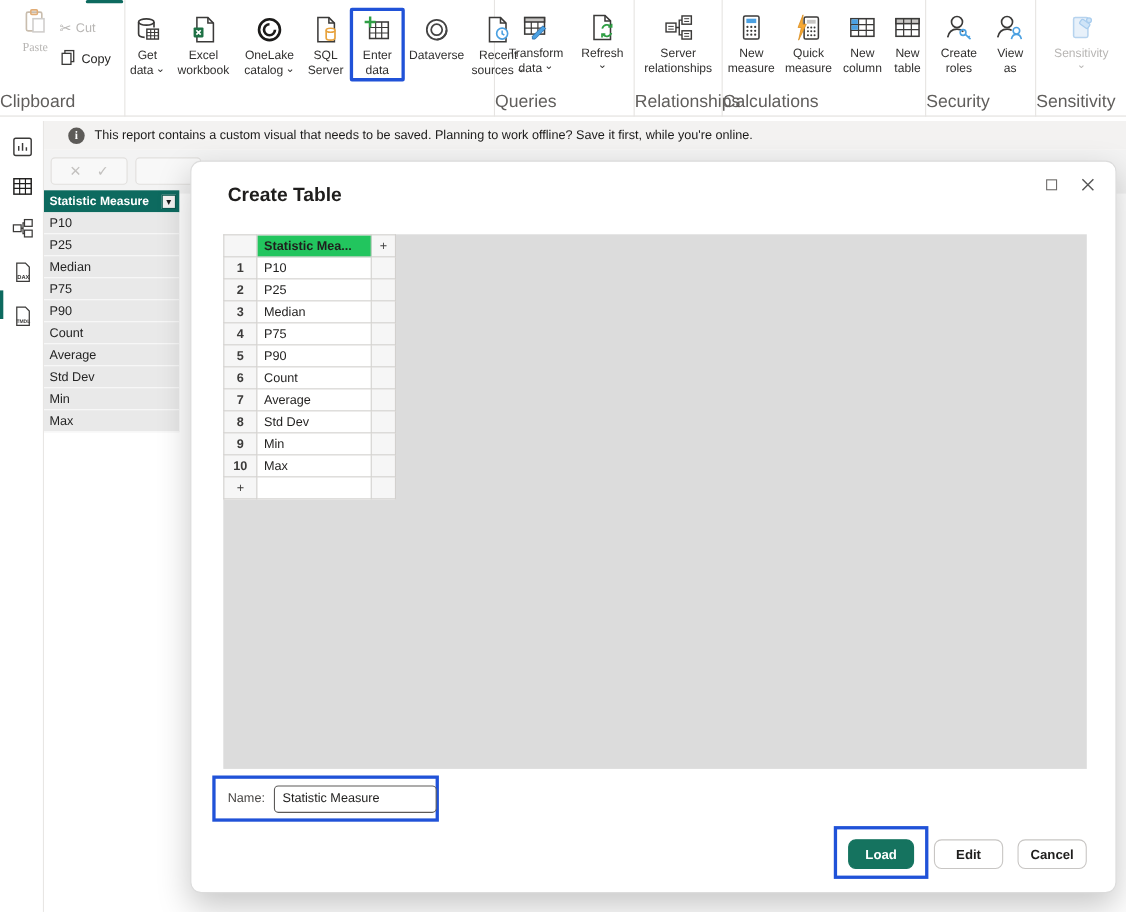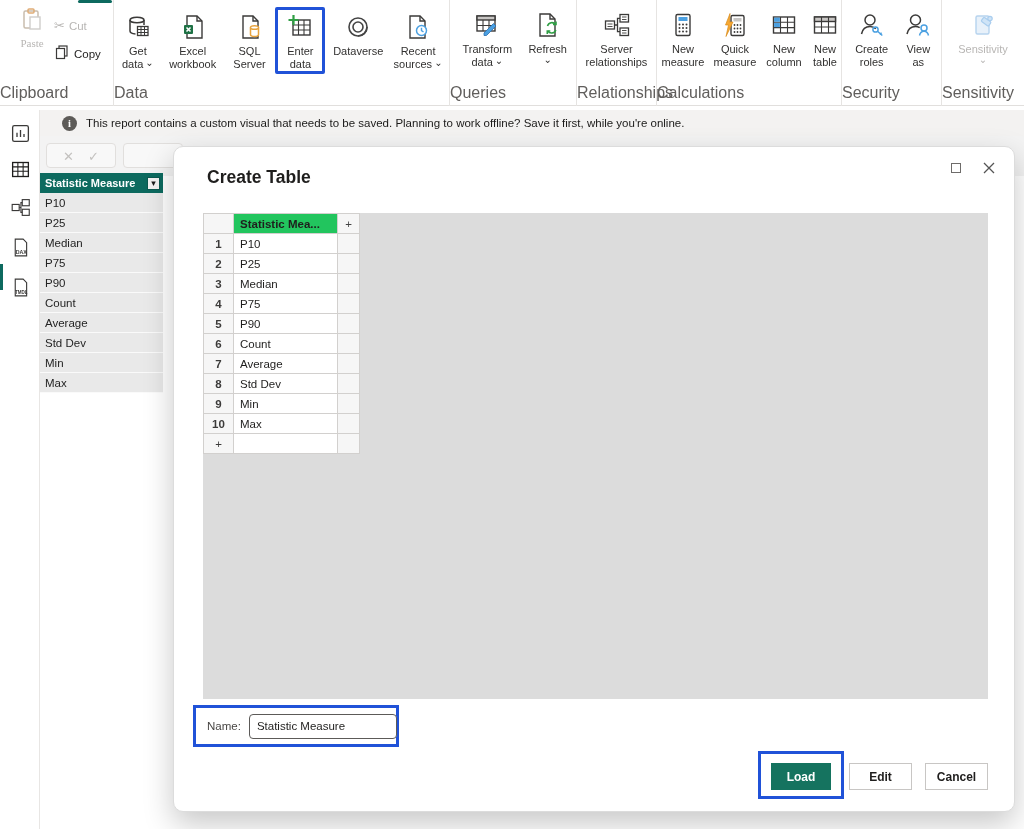--- a/index.html
+++ b/index.html
@@ -83,21 +83,21 @@
   .dtable td.c-val { width:104px; padding-left:6px; color:#1f1e1d; background:#fff; }
   .dtable th.c-val { width:104px; }
   
   .name-box { position:absolute; left:19px; top:558px; width:206px; height:42px;
     border:3px solid #2052d8; background:#fff; display:flex; align-items:center; gap:8px; padding-left:11px; }
   .name-label { font-size:11.5px; color:#484644; }
   .name-input { width:148px; height:25px; border:1.5px solid #5c5a58; border-radius:4px;
     font-size:11.5px; color:#1f1e1d; padding:0 7px; font-family:"Liberation Sans",sans-serif; outline:none; }
   
   .load-annot { position:absolute; left:584px; top:604px; width:86px; height:48px; border:3px solid #2052d8; }
-  .btn { position:absolute; top:616px; height:27px; border-radius:0; font-size:12px;
+  .btn { position:absolute; top:616px; height:27px; border-radius:7px; font-size:12px;
     display:flex; align-items:center; justify-content:center; cursor:pointer;
     font-family:"Liberation Sans",sans-serif; }
   .btn-load { left:597px; width:60px; background:#15735f; color:#fff; font-weight:600; border:1px solid #15735f; }
   .btn-edit { left:675px; width:63px; background:#fff; color:#1f1e1d; border:1px solid #c8c6c4; font-weight:600; }
   .btn-cancel { left:751px; width:63px; background:#fff; color:#1f1e1d; border:1px solid #c8c6c4; font-weight:600; }
 </style>
 </head>
 <body>
 
 <div id="screen">
@@ -149,20 +149,29 @@
         <div class="rbtn">
           <span class="ric">
             <svg viewBox="0 0 28 28">
                 <path d="M8 3h10l5 5v17H8z" fill="#fff" stroke="#3b3a39" stroke-width="1.4"></path>
                 <path d="M18 3v5h5" fill="none" stroke="#3b3a39" stroke-width="1.4"></path>
                 <rect x="5" y="12" width="9" height="9" rx="1" fill="#1e7145"></rect>
                 <path d="M7.5 14.5l4 4m0-4l-4 4" stroke="#fff" stroke-width="1.6"></path>
               </svg>
           </span>
           <span class="rlbl" style="width:62px">Excel workbook</span>
+        </div>
+        <div class="rbtn">
+          <span class="ric">
+            <svg viewBox="0 0 28 28">
+                <circle cx="14" cy="14" r="9.5" fill="none" stroke="#1b1a19" stroke-width="2.4"></circle>
+                <path d="M14 9a5 5 0 1 0 5 5" fill="none" stroke="#1b1a19" stroke-width="2.4"></path>
+              </svg>
+          </span>
+          <span class="rlbl" style="width:58px"><span>OneLake catalog</span><span class="chev"></span></span>
         </div>
         <div class="rbtn">
           <span class="ric">
             <svg viewBox="0 0 28 28">
                 <path d="M7 3h10l5 5v17H7z" fill="#fff" stroke="#3b3a39" stroke-width="1.4"></path>
                 <path d="M17 3v5h5" fill="none" stroke="#3b3a39" stroke-width="1.4"></path>
                 <path d="M14.5 14.5v7c0 1.1 1.8 2 4 2s4-.9 4-2v-7" fill="#fff" stroke="#e8a33d" stroke-width="1.5"></path>
                 <ellipse cx="18.5" cy="14.5" rx="4" ry="1.8" fill="#fff" stroke="#e8a33d" stroke-width="1.5"></ellipse>
               </svg>
           </span>
@@ -195,21 +204,20 @@
             <svg viewBox="0 0 28 28">
                 <path d="M6 3h10l5 5v17H6z" fill="#fff" stroke="#3b3a39" stroke-width="1.4"></path>
                 <path d="M16 3v5h5" fill="none" stroke="#3b3a39" stroke-width="1.4"></path>
                 <circle cx="17.5" cy="17.5" r="5" fill="#fff" stroke="#4ba0e1" stroke-width="1.5"></circle>
                 <path d="M17.5 14.8v2.9l2 1.3" fill="none" stroke="#4ba0e1" stroke-width="1.4"></path>
               </svg>
           </span>
           <span class="rlbl" style="width:54px"><span>Recent sources</span><span class="chev"></span></span>
         </div>
       </div>
-      <div class="rgroup-label">Data</div>
     </div>
 
     <div class="rgroup" style="left:450px;width:127px">
       <div class="ritems">
         <div class="rbtn">
           <span class="ric">
             <svg viewBox="0 0 28 28">
                 <rect x="4" y="5" width="18" height="15" fill="#fff" stroke="#3b3a39" stroke-width="1.4"></rect>
                 <rect x="4" y="5" width="18" height="4" fill="#c8c6c4" stroke="#3b3a39" stroke-width="1.4"></rect>
                 <path d="M10 9v11M16 9v11M4 14.5h18" stroke="#3b3a39" stroke-width="1.1"></path>

